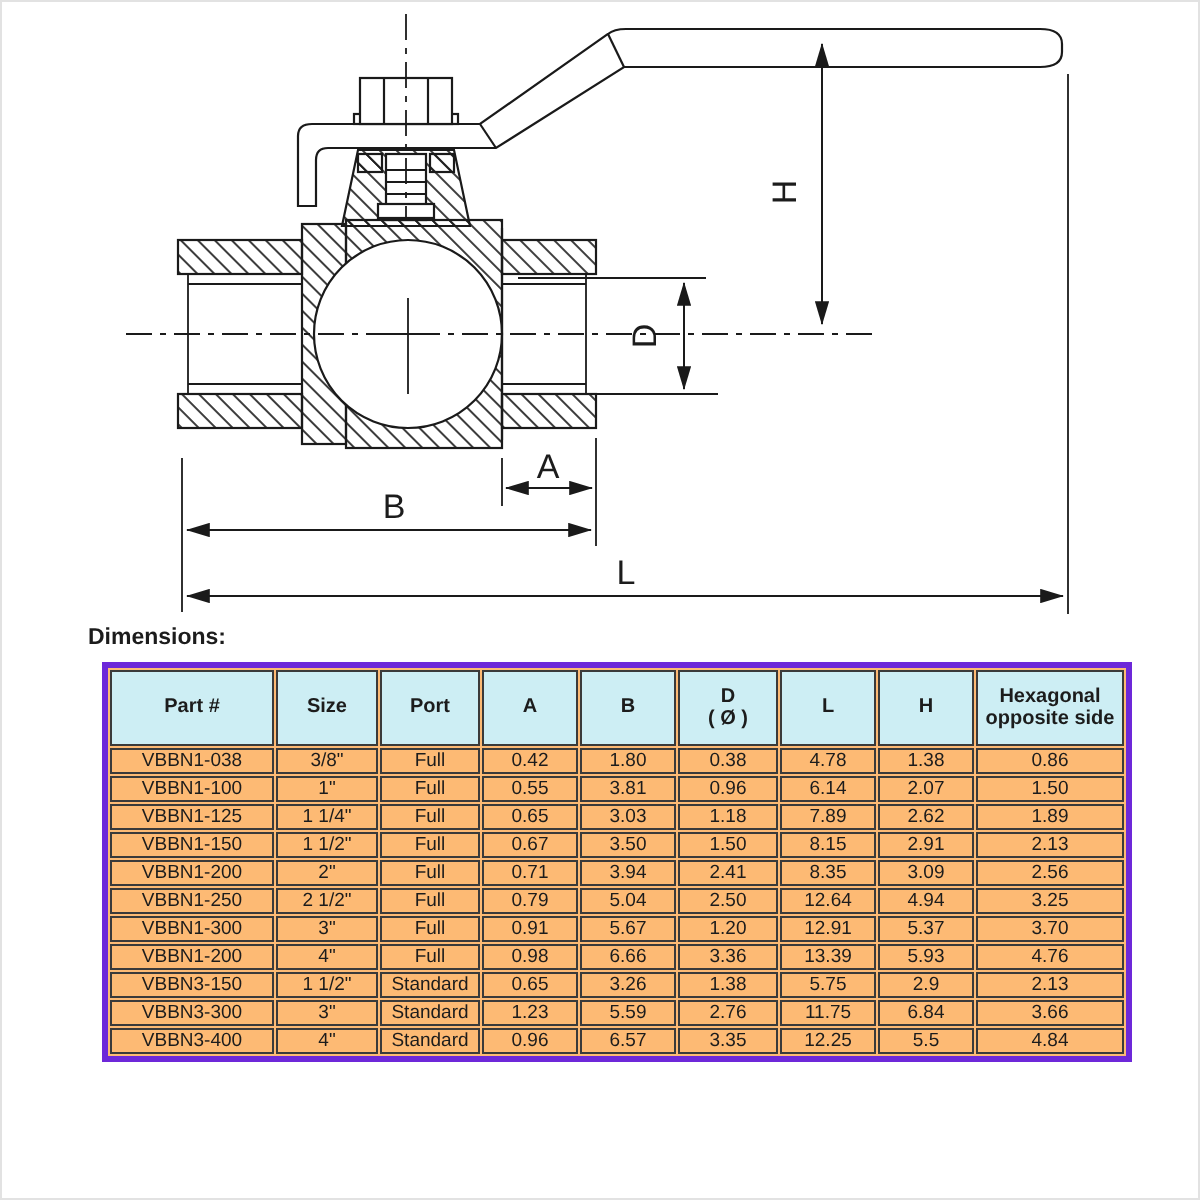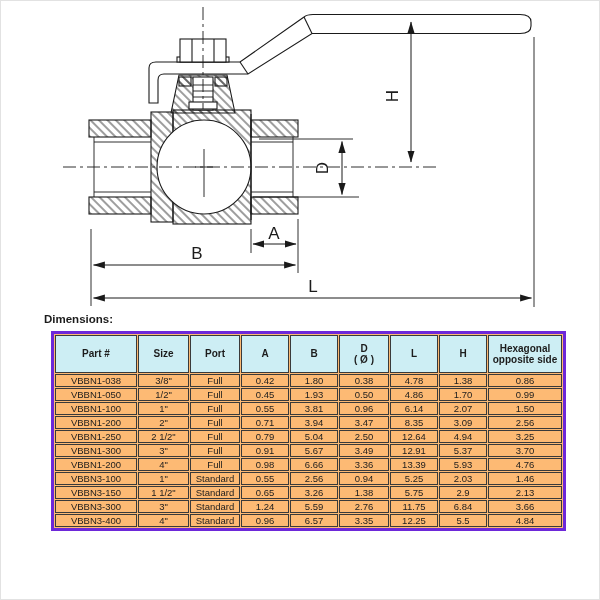--- a/index.html
+++ b/index.html
@@ -166,48 +166,59 @@
           <td>3/8"</td>
           <td>Full</td>
           <td>0.42</td>
           <td>1.80</td>
           <td>0.38</td>
           <td>4.78</td>
           <td>1.38</td>
           <td>0.86</td>
         </tr>
         <tr>
-          <td>VBBN1-050</td>
-          <td>1/2"</td>
-          <td>Full</td>
-          <td>0.45</td>
-          <td>1.93</td>
-          <td>0.50</td>
-          <td>4.86</td>
-          <td>1.70</td>
-          <td>0.99</td>
-        </tr>
-        <tr>
           <td>VBBN1-100</td>
           <td>1"</td>
           <td>Full</td>
           <td>0.55</td>
           <td>3.81</td>
           <td>0.96</td>
           <td>6.14</td>
           <td>2.07</td>
           <td>1.50</td>
         </tr>
         <tr>
+          <td>VBBN1-125</td>
+          <td>1 1/4"</td>
+          <td>Full</td>
+          <td>0.65</td>
+          <td>3.03</td>
+          <td>1.18</td>
+          <td>7.89</td>
+          <td>2.62</td>
+          <td>1.89</td>
+        </tr>
+        <tr>
+          <td>VBBN1-150</td>
+          <td>1 1/2"</td>
+          <td>Full</td>
+          <td>0.67</td>
+          <td>3.50</td>
+          <td>1.50</td>
+          <td>8.15</td>
+          <td>2.91</td>
+          <td>2.13</td>
+        </tr>
+        <tr>
           <td>VBBN1-200</td>
           <td>2"</td>
           <td>Full</td>
           <td>0.71</td>
           <td>3.94</td>
-          <td>3.47</td>
+          <td>2.41</td>
           <td>8.35</td>
           <td>3.09</td>
           <td>2.56</td>
         </tr>
         <tr>
           <td>VBBN1-250</td>
           <td>2 1/2"</td>
           <td>Full</td>
           <td>0.79</td>
           <td>5.04</td>
@@ -215,63 +226,52 @@
           <td>12.64</td>
           <td>4.94</td>
           <td>3.25</td>
         </tr>
         <tr>
           <td>VBBN1-300</td>
           <td>3"</td>
           <td>Full</td>
           <td>0.91</td>
           <td>5.67</td>
-          <td>3.49</td>
+          <td>1.20</td>
           <td>12.91</td>
           <td>5.37</td>
           <td>3.70</td>
         </tr>
         <tr>
           <td>VBBN1-200</td>
           <td>4"</td>
           <td>Full</td>
           <td>0.98</td>
           <td>6.66</td>
           <td>3.36</td>
           <td>13.39</td>
           <td>5.93</td>
           <td>4.76</td>
-        </tr>
-        <tr>
-          <td>VBBN3-100</td>
-          <td>1"</td>
-          <td>Standard</td>
-          <td>0.55</td>
-          <td>2.56</td>
-          <td>0.94</td>
-          <td>5.25</td>
-          <td>2.03</td>
-          <td>1.46</td>
         </tr>
         <tr>
           <td>VBBN3-150</td>
           <td>1 1/2"</td>
           <td>Standard</td>
           <td>0.65</td>
           <td>3.26</td>
           <td>1.38</td>
           <td>5.75</td>
           <td>2.9</td>
           <td>2.13</td>
         </tr>
         <tr>
           <td>VBBN3-300</td>
           <td>3"</td>
           <td>Standard</td>
-          <td>1.24</td>
+          <td>1.23</td>
           <td>5.59</td>
           <td>2.76</td>
           <td>11.75</td>
           <td>6.84</td>
           <td>3.66</td>
         </tr>
         <tr>
           <td>VBBN3-400</td>
           <td>4"</td>
           <td>Standard</td>

